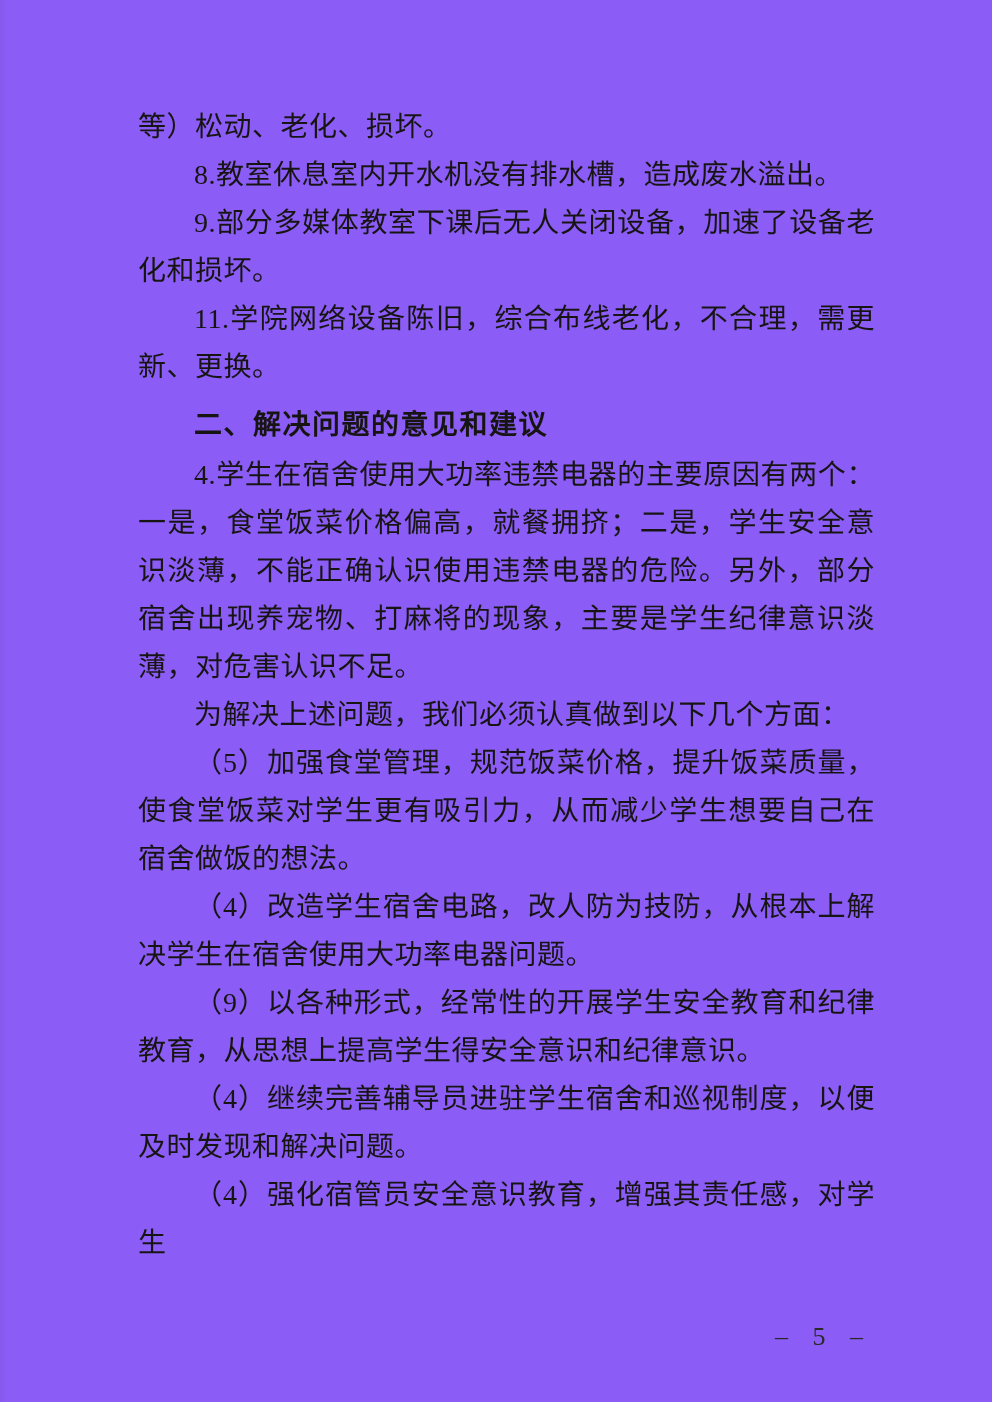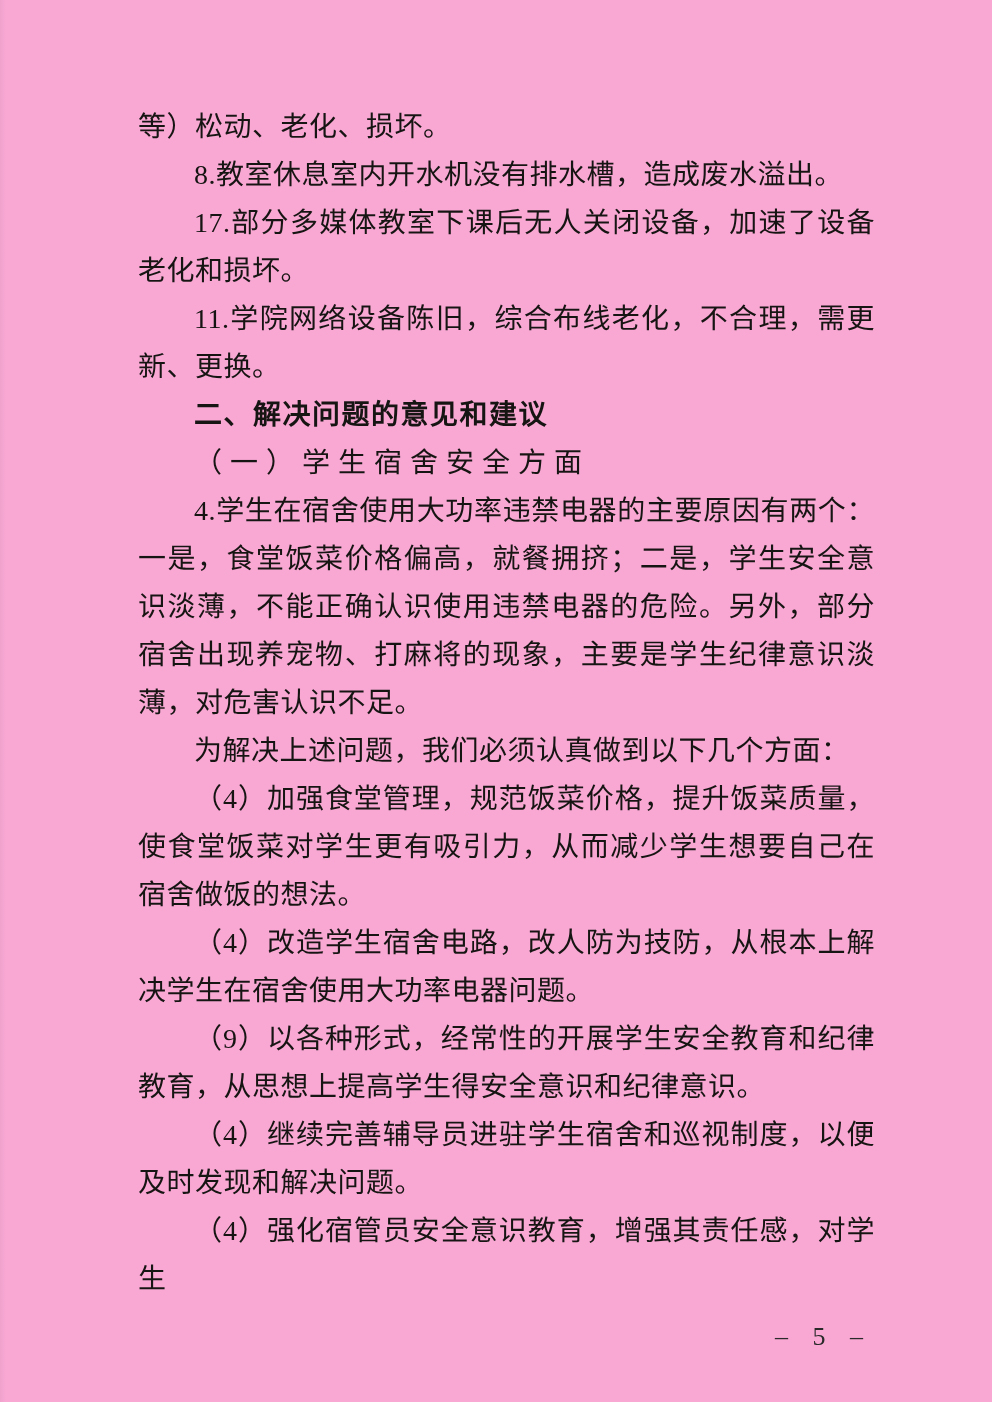--- a/index.html
+++ b/index.html
@@ -5,21 +5,21 @@
   html, body {
     margin: 0;
     padding: 0;
     background: #e8e8e8;
   }
   .page {
     position: relative;
     width: 992px;
     height: 1402px;
     margin: 0 auto;
-    background: #f9a8d4;
+    background: #8b5cf6;
     overflow: hidden;
     box-shadow: 0 0 4px rgba(0,0,0,0.15);
   }
   
   .page::before {
     content: "";
     position: absolute;
     left: 0; top: 0; bottom: 0;
     width: 6px;
     background: linear-gradient(to right, rgba(0,0,0,0.04), rgba(0,0,0,0));
@@ -39,23 +39,24 @@
     text-align: justify;
     text-justify: inter-ideograph;
     text-indent: 2em;
     letter-spacing: 0.5px;
     -webkit-font-smoothing: antialiased;
   }
   .para.flush {
     text-indent: 0;
   }
   .para.heading-bold {
-    font-family: Liberation Serif, serif;
+    font-family: Liberation Mono, monospace;
     font-weight: 700;
     letter-spacing: 1.5px;
+    margin-top: 12px;
   }
   .para.heading-kaiti {
     letter-spacing: 8px;
   }
   .page-number {
     position: absolute;
     right: 120px;
     bottom: 52px;
     font-family: "Liberation Serif", "DejaVu Serif", serif;
     font-size: 26px;
@@ -68,33 +69,32 @@
 </head>
 <body>
 
 <div class="page">
   <div class="text-block">
 
     <p class="para flush">等）松动、老化、损坏。</p>
 
     <p class="para">8.教室休息室内开水机没有排水槽，造成废水溢出。</p>
 
-    <p class="para">17.部分多媒体教室下课后无人关闭设备，加速了设备老化和损坏。</p>
+    <p class="para">9.部分多媒体教室下课后无人关闭设备，加速了设备老化和损坏。</p>
 
     <p class="para">11.学院网络设备陈旧，综合布线老化，不合理，需更新、更换。</p>
 
     <p class="para heading-bold">二、解决问题的意见和建议</p>
 
-    <p class="para heading-kaiti">（一）学生宿舍安全方面</p>
 
     <p class="para">4.学生在宿舍使用大功率违禁电器的主要原因有两个：一是，食堂饭菜价格偏高，就餐拥挤；二是，学生安全意识淡薄，不能正确认识使用违禁电器的危险。另外，部分宿舍出现养宠物、打麻将的现象，主要是学生纪律意识淡薄，对危害认识不足。</p>
 
     <p class="para">为解决上述问题，我们必须认真做到以下几个方面：</p>
 
-    <p class="para">（4）加强食堂管理，规范饭菜价格，提升饭菜质量，使食堂饭菜对学生更有吸引力，从而减少学生想要自己在宿舍做饭的想法。</p>
+    <p class="para">（5）加强食堂管理，规范饭菜价格，提升饭菜质量，使食堂饭菜对学生更有吸引力，从而减少学生想要自己在宿舍做饭的想法。</p>
 
     <p class="para">（4）改造学生宿舍电路，改人防为技防，从根本上解决学生在宿舍使用大功率电器问题。</p>
 
     <p class="para">（9）以各种形式，经常性的开展学生安全教育和纪律教育，从思想上提高学生得安全意识和纪律意识。</p>
 
     <p class="para">（4）继续完善辅导员进驻学生宿舍和巡视制度，以便及时发现和解决问题。</p>
 
     <p class="para">（4）强化宿管员安全意识教育，增强其责任感，对学生</p>
 
   </div>

